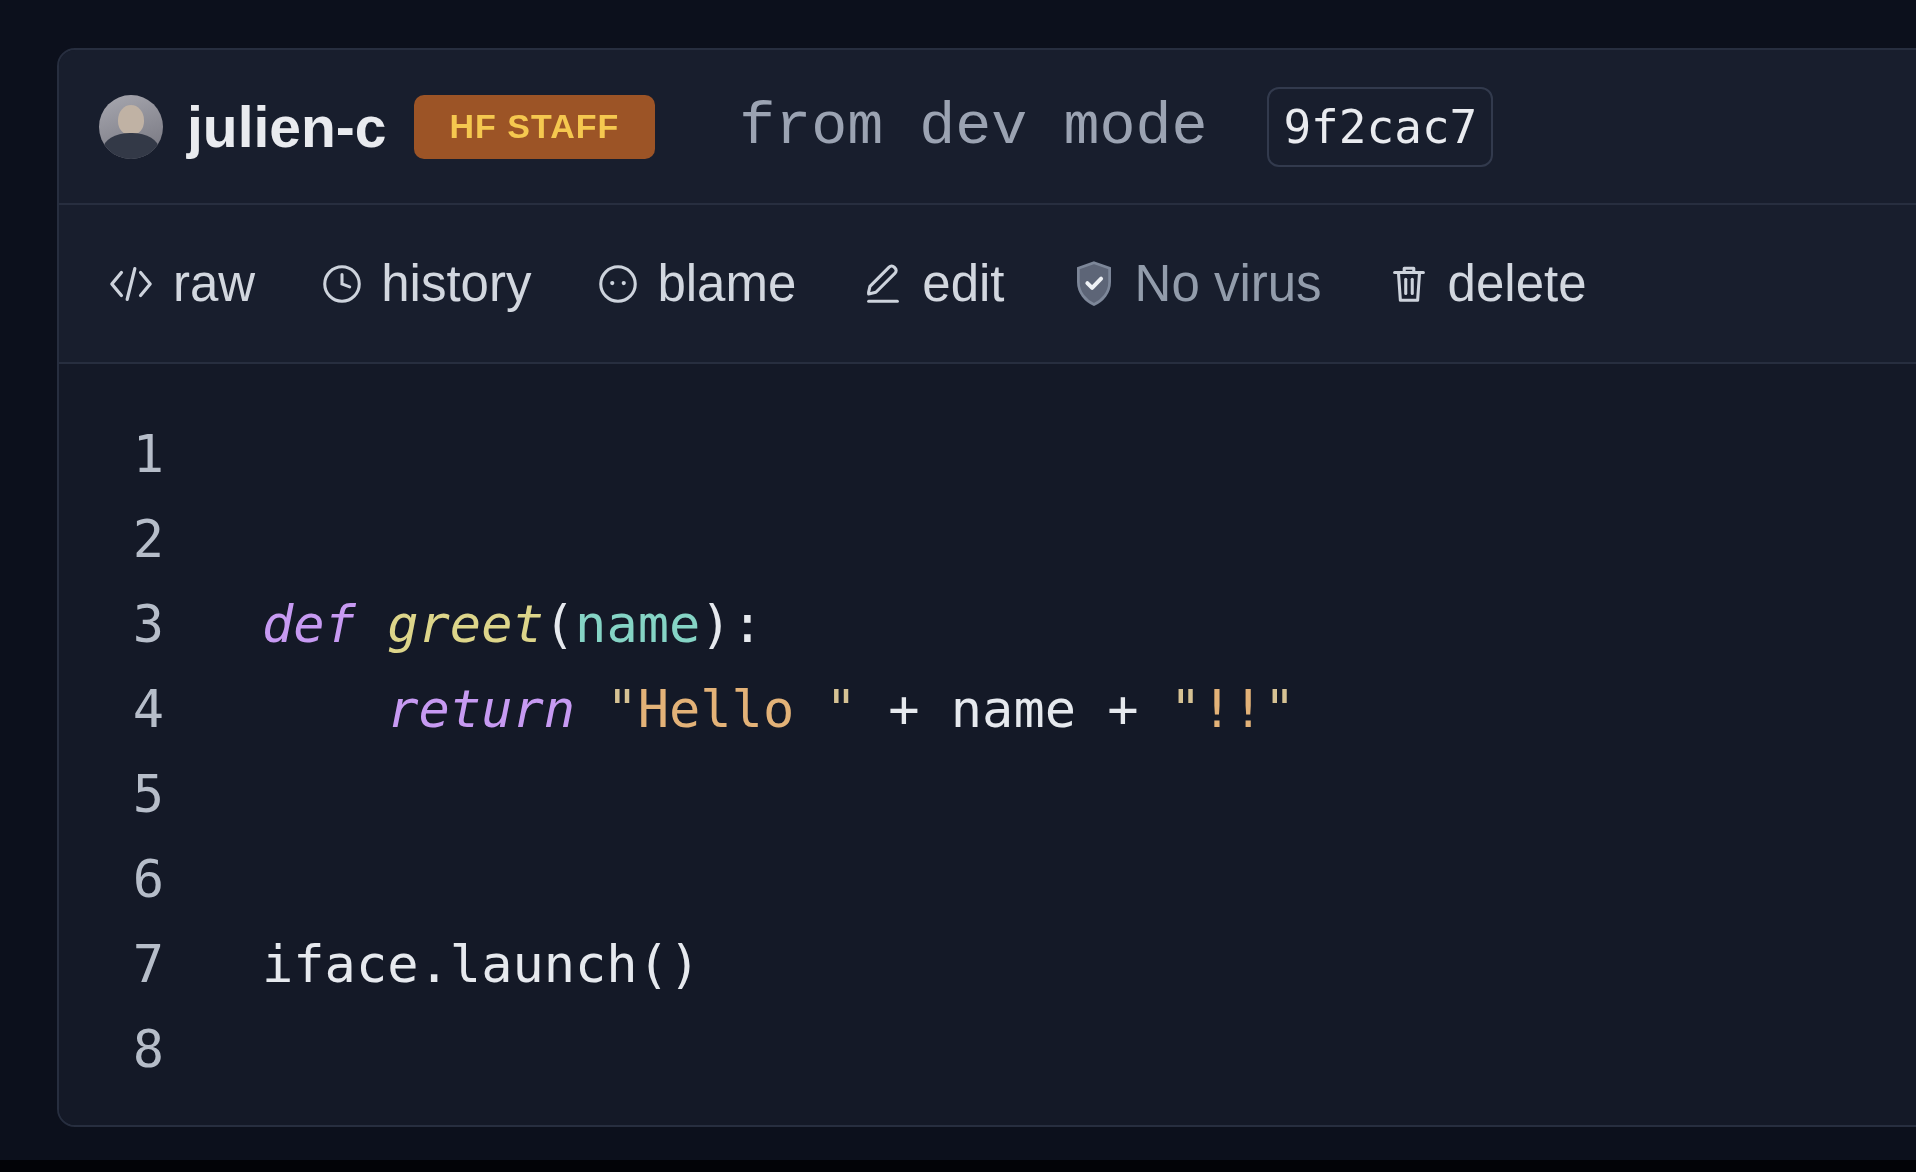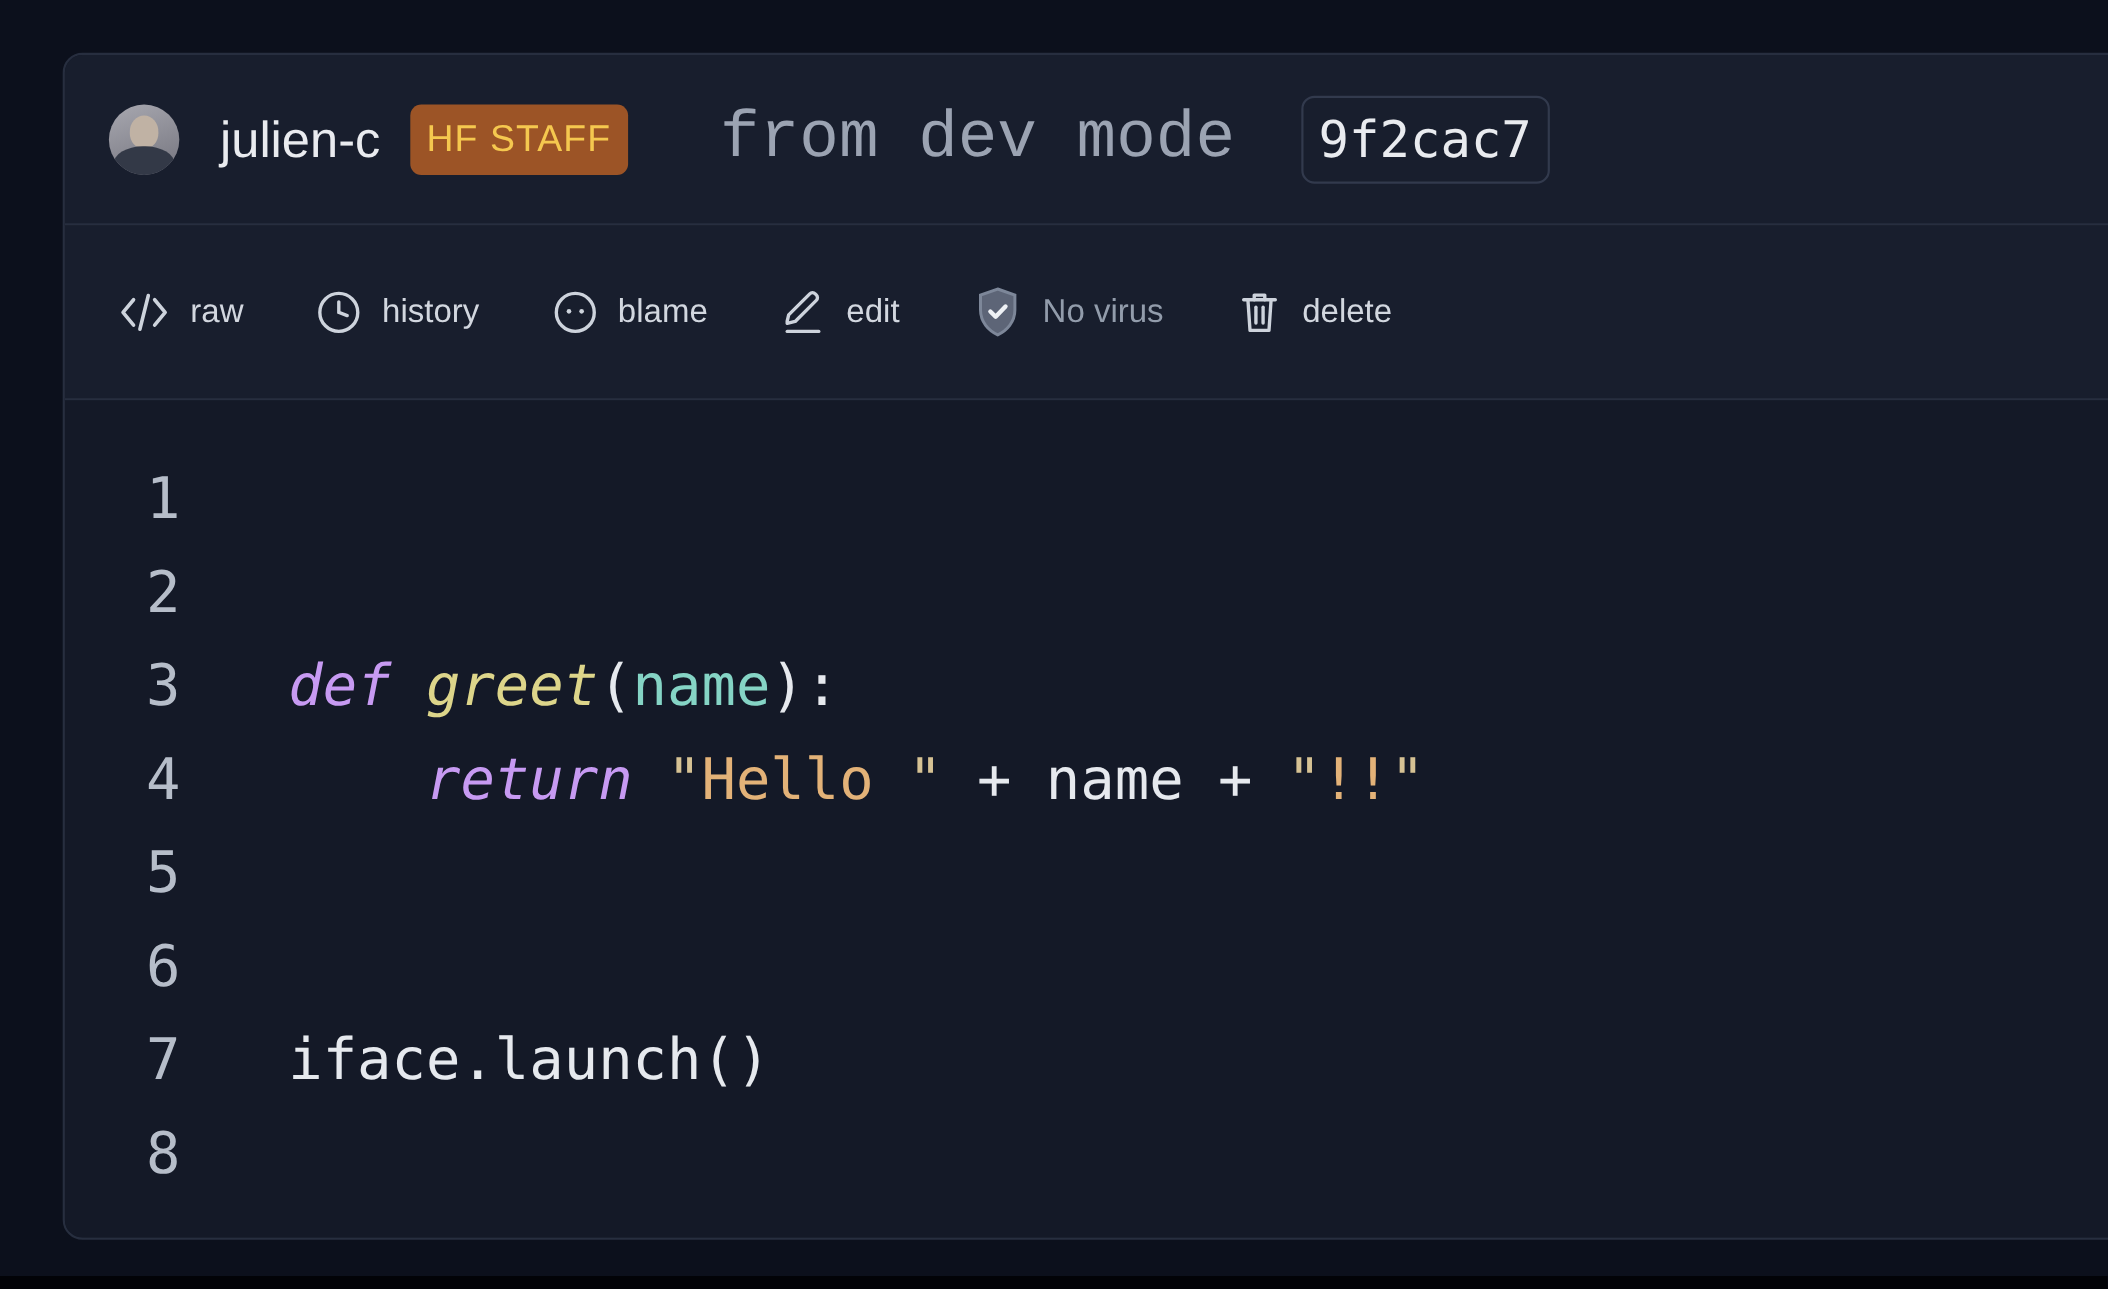--- a/index.html
+++ b/index.html
@@ -46,35 +46,36 @@
     border-radius: 50% 50% 46% 46%;
     background: #c0b2a4;
   }
   .avatar .shirt {
     position: absolute; left: 4px; top: 38px;
     width: 56px; height: 34px;
     border-radius: 48% 48% 0 0;
     background: #333947;
   }
   .username {
-    margin-left: 37px;
-    font-size: 46px;
+    margin-left: 24px;
+    font-size: 57px;
     color: var(--text-bright, #e9ebef);
     cursor: pointer;
+    font-weight: bold;
   }
   .staff-badge {
     margin-left: 27px;
     height: 64px;
     display: flex; align-items: center;
-    padding: 0 15px;
+    padding: 0 36px;
     border-radius: 10px;
     background: var(--badge-bg, #9c5426);
     color: var(--badge-text, #f5c84f);
     font-size: 34px;
-    font-weight: normal;
+    font-weight: bold;
     letter-spacing: 1px;
   }
   .commit-msg {
     margin-left: 84px;
     font-family: Liberation Mono, monospace;
     font-size: 60px;
     color: var(--text-dim, #9ba3b2);
     white-space: pre;
   }
   .commit-hash {
@@ -98,21 +99,21 @@
     align-items: center;
     padding-left: 46px;
     gap: 64px;
     border-bottom: 2px solid var(--border, #272e3f);
   }
   .tool-item {
     display: flex;
     align-items: center;
     gap: 16px;
     color: var(--toolbar-text, #d2d7df);
-    font-size: 30px;
+    font-size: 51px;
     cursor: pointer;
     white-space: nowrap;
   }
   .tool-item svg { display: block; }
   .tool-item .icon { color: var(--toolbar-icon, #cdd3dc); }
   .status-item { color: var(--status-text, #929cab); }
   
   .code-area {
     flex: 1 1 auto;
     background: var(--code-bg, #141927);

